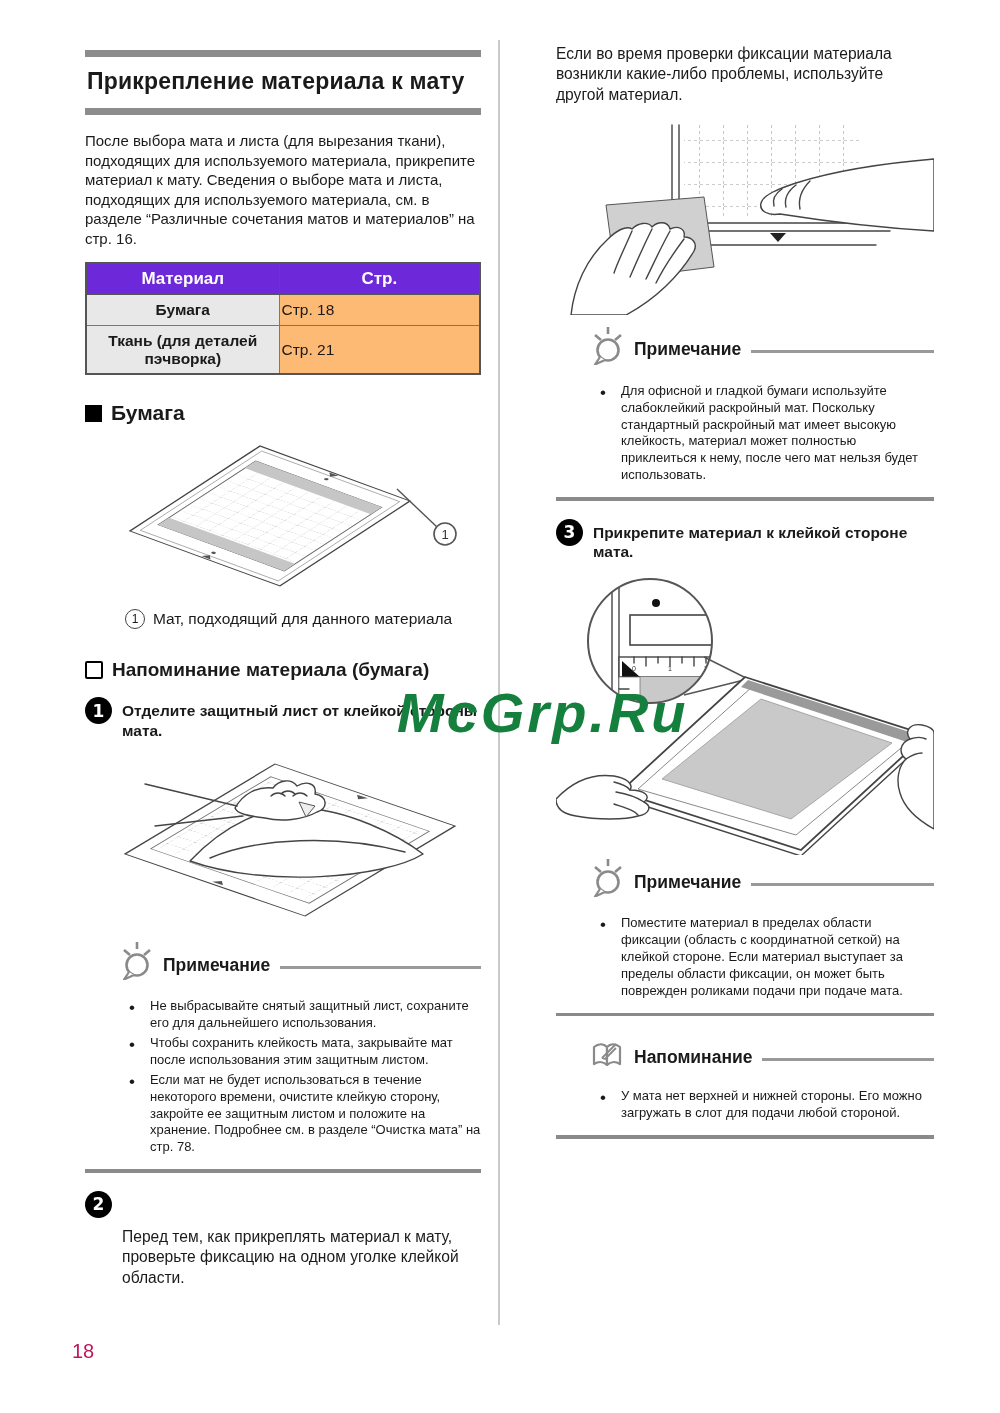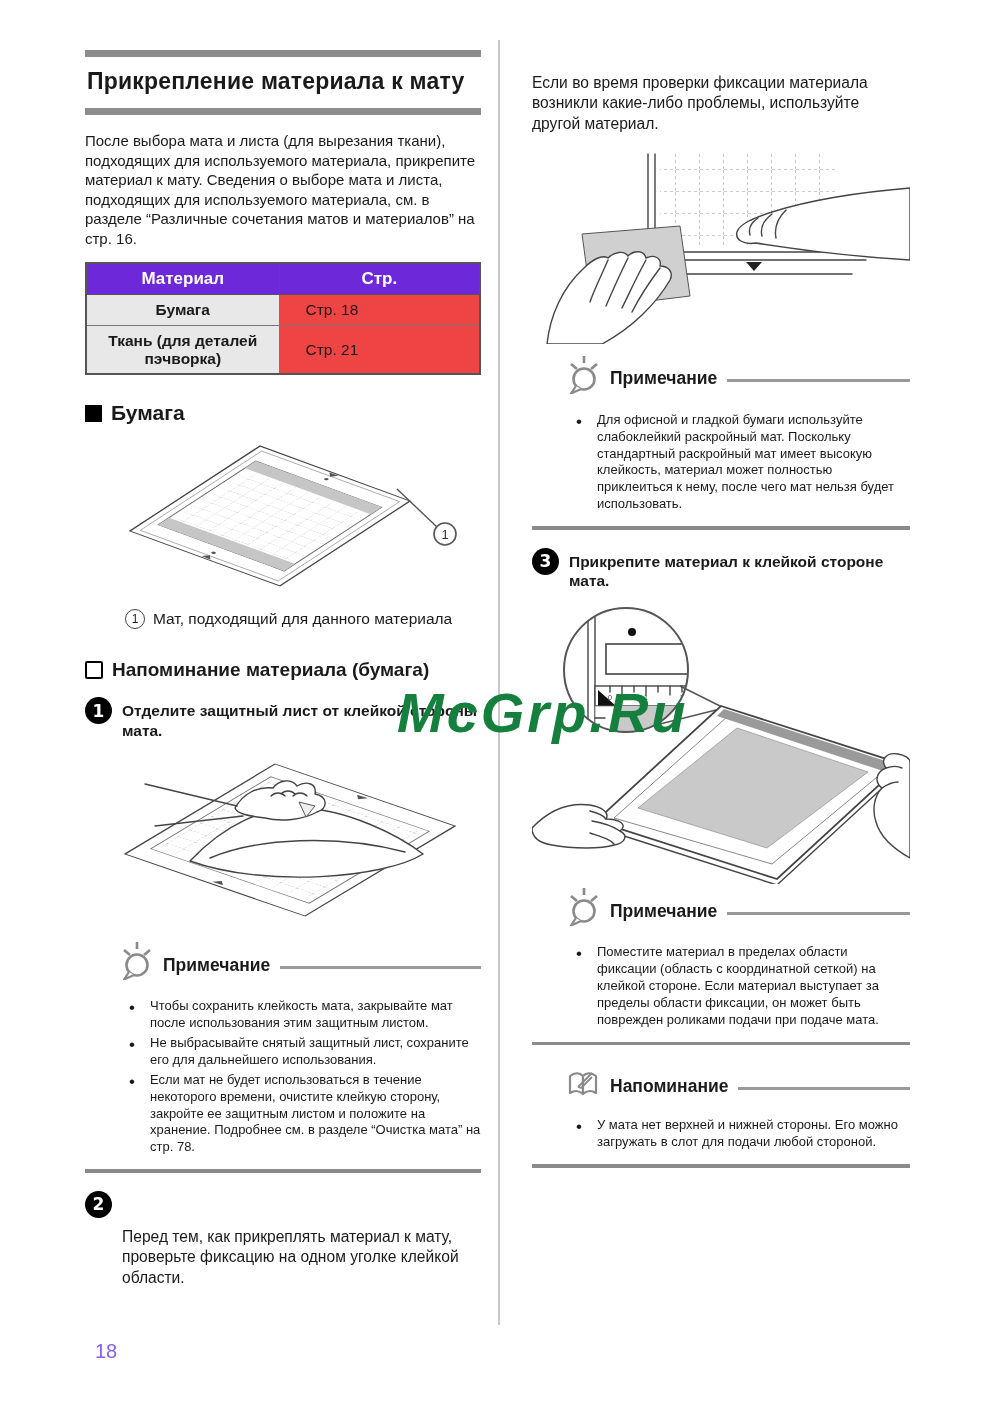--- a/index.html
+++ b/index.html
@@ -5,34 +5,34 @@
   html,body{margin:0;padding:0;}
   body{
     width:1000px;height:1413px;background:#ffffff;position:relative;
     font-family:"Liberation Sans",sans-serif;color:#1a1a1a;
     -webkit-font-smoothing:antialiased;
   }
   .page{position:absolute;inset:0;overflow:hidden;}
   .divider{position:absolute;left:498px;top:40px;width:2px;height:1285px;background:#c9c9c9;}
   .col{position:absolute;}
   .col-left{left:85px;top:50px;width:396px;}
-  .col-right{left:532px;top:44px;width:378px;margin-top:29px;}
+  .col-right{left:556px;top:44px;width:378px;}
 
   
   .title-block{border-top:7px solid #8c8c8c;border-bottom:7px solid #8c8c8c;padding:11px 2px 13px;}
   .title-block h1{margin:0;font-size:23px;font-weight:bold;letter-spacing:.2px;}
 
   .body-text{margin:16px 0 0;font-size:15px;line-height:1.3;}
 
   
   table.mat{margin-top:14px;width:100%;border-collapse:collapse;border:2px solid #555;}
   table.mat th{background:#6d28d9;color:#fff;font-size:17px;font-weight:bold;padding:5px 4px;border:1px solid #555;}
   table.mat td{border:1px solid #777;font-size:15.5px;padding:4px 6px;}
   table.mat td.lbl{background:#e8e8e8;font-weight:bold;text-align:center;width:49%;line-height:1.15;padding:6px 4px;}
-  table.mat td.pg{background:#ef4444;text-align:left;padding-left:26px;}
+  table.mat td.pg{background:#fdba74;text-align:left;padding-left:2px;}
 
   
   .sec1{margin:26px 0 0;font-size:21px;font-weight:bold;display:flex;align-items:center;gap:9px;}
   .sq-filled{width:17px;height:17px;background:#000;display:inline-block;}
   .sec2{margin:30px 0 0;font-size:19px;font-weight:bold;display:flex;align-items:center;gap:9px;}
   .sq-outline{width:14px;height:14px;border:2.5px solid #000;border-radius:2px;display:inline-block;background:#fff;}
 
   .illus{margin-top:6px;}
   .illus svg{display:block;}
 
@@ -55,21 +55,21 @@
   .note-head .nicon{flex:none;margin:-8px 8px 0 34px;}
   .note-label{font-weight:bold;font-size:17.5px;}
   .head-rule{flex:1;height:3px;background:#999;margin-left:10px;margin-top:4px;}
   .note ul{list-style:none;margin:14px 0 0;padding:0 0 0 44px;font-size:13px;line-height:1.3;}
   .note ul li{position:relative;padding-left:21px;margin-bottom:3px;}
   .note ul li::before{content:"•";position:absolute;left:0;top:-1px;font-size:17px;}
   .note-bottom{height:3.5px;background:#8a8a8a;margin-top:13px;}
 
   .watermark{position:absolute;left:397px;top:680px;font-size:56px;font-weight:bold;font-style:italic;
     color:#15803d;letter-spacing:3px;z-index:9;font-family:"Liberation Sans",sans-serif;}
-  .page-number{position:absolute;left:95px;top:1340px;font-size:20px;color:#8b5cf6;}
+  .page-number{position:absolute;left:72px;top:1340px;font-size:20px;color:#be185d;}
 
   .ink{stroke:#444;fill:none;stroke-width:1.4;stroke-linejoin:round;stroke-linecap:round;}
   .inkfill{stroke:#444;fill:#fff;stroke-width:1.4;stroke-linejoin:round;stroke-linecap:round;}
 </style>
 </head>
 <body>
 
 <div class="page">
   <div class="divider"></div>
 
@@ -174,22 +174,22 @@
           <svg width="36" height="42" viewBox="0 0 36 42">
             <path d="M5,12 L11,17 M18,4 L18,11 M31,12 L25,17" stroke="#8a8a8a" stroke-width="2.6" fill="none"></path>
             <circle cx="18" cy="27" r="10.5" fill="none" stroke="#8a8a8a" stroke-width="2.6"></circle>
             <path d="M10,34 L5,41.5 L15,37" fill="#fff" stroke="#8a8a8a" stroke-width="2.2" stroke-linejoin="round"></path>
           </svg>
         </span>
         <span class="note-label">Примечание</span>
         <span class="head-rule"></span>
       </div>
       <ul>
+        <li>Не выбрасывайте снятый защитный лист, сохраните его для дальнейшего использования.</li>
         <li>Чтобы сохранить клейкость мата, закрывайте мат после использования этим защитным листом.</li>
-        <li>Не выбрасывайте снятый защитный лист, сохраните его для дальнейшего использования.</li>
         <li>Если мат не будет использоваться в течение некоторого времени, очистите клейкую сторону, закройте ее защитным листом и положите на хранение. Подробнее см. в разделе “Очистка мата” на стр. 78.</li>
       </ul>
       <div class="note-bottom"></div>
     </div>
 
     <div class="step" style="margin-top:18px;">
       <span class="stepnum">2</span>
     </div>
 
     <div class="step-body">

